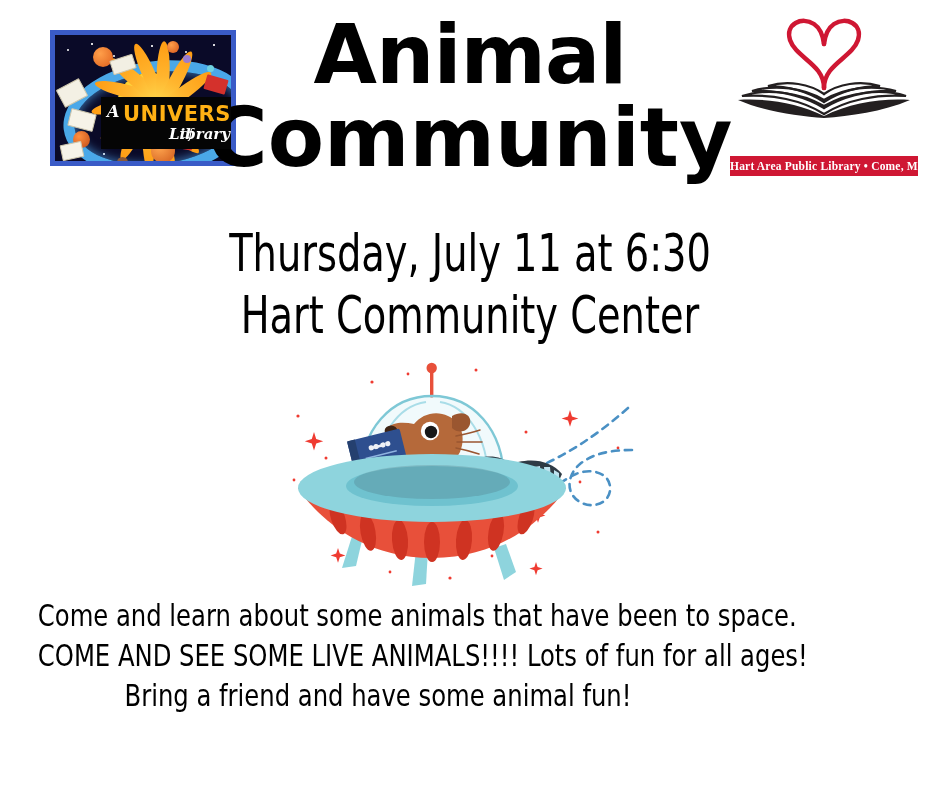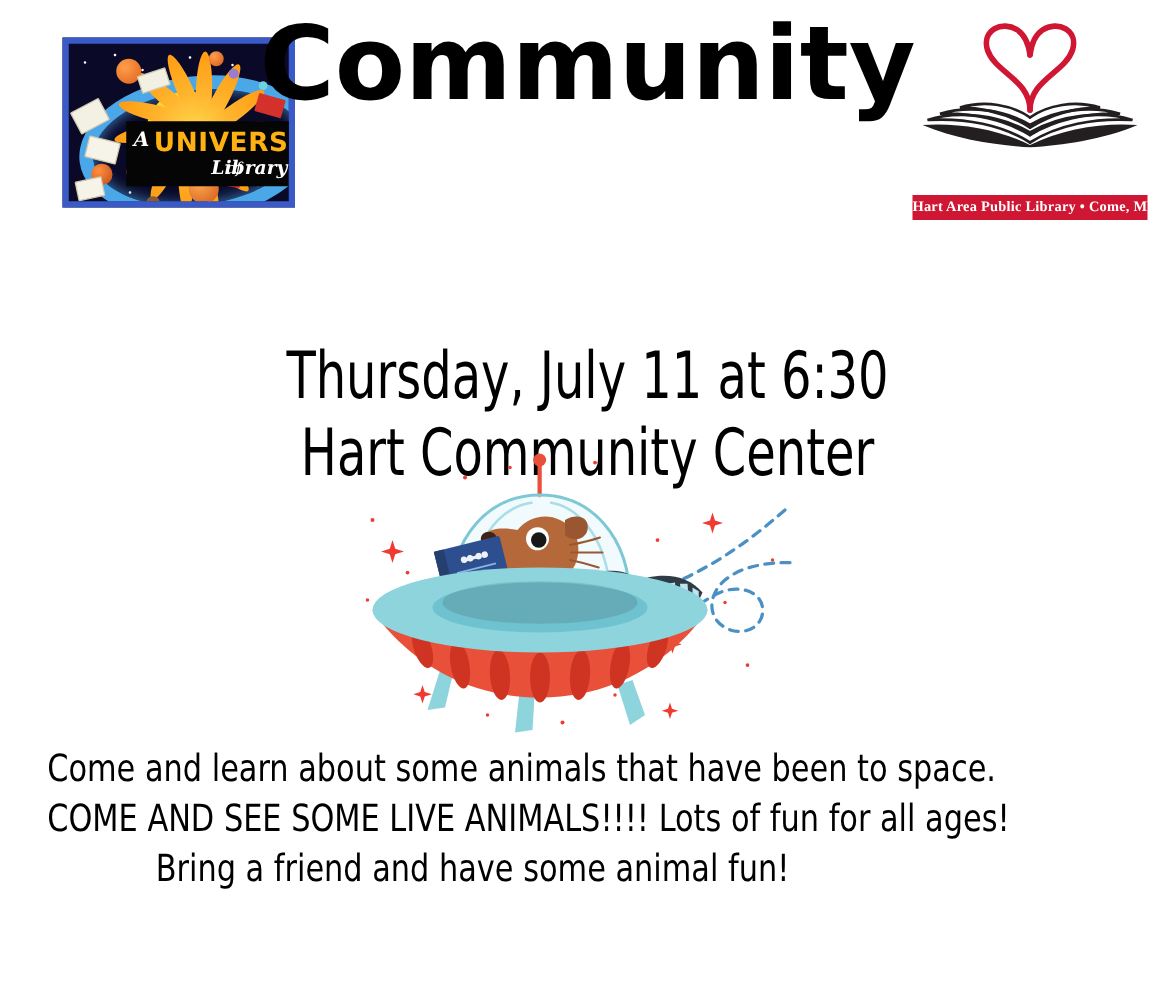--- a/index.html
+++ b/index.html
@@ -216,21 +216,20 @@
     letter-spacing: 0px;
   }
 
   
   #when-where {
     position: absolute;
     left: 0;
     top: 222px;
     width: 940px;
     text-align: center;
-    margin-top: 48px;
   }
   .ww-line {
     font-family: "DejaVu Sans Condensed", "Liberation Sans Narrow", "Liberation Sans", sans-serif;
     font-size: 52px;
     line-height: 62px;
     color: #000000;
     white-space: nowrap;
     transform: scaleX(0.82);
     transform-origin: center;
   }
@@ -356,20 +355,21 @@
           <path d="M98 36 C 114 26, 134 20, 154 20 C 134 14, 112 18, 98 28"></path>
         </g>
         <path d="M98 50 C 72 37, 40 32, 12 34 C 40 46, 72 50, 98 52 C 124 50, 156 46, 184 34 C 156 32, 124 37, 98 50 Z" fill="#231f20"></path>
       </svg>
     </div>
 
     <div class="hapl-banner">Hart Area Public Library • Come, MI</div>
   </div>
 
   <div id="title-block">
+    <div class="title-line" id="title-line1">Animal</div>
     <div class="title-line" id="title-line2">Community</div>
   </div>
 
   <div id="when-where">
     <div class="ww-line">Thursday, July 11 at 6:30</div>
     <div class="ww-line">Hart Community Center</div>
   </div>
 
   <div id="illustration">
     <svg viewBox="0 0 380 226" width="380" height="226" aria-hidden="true">

